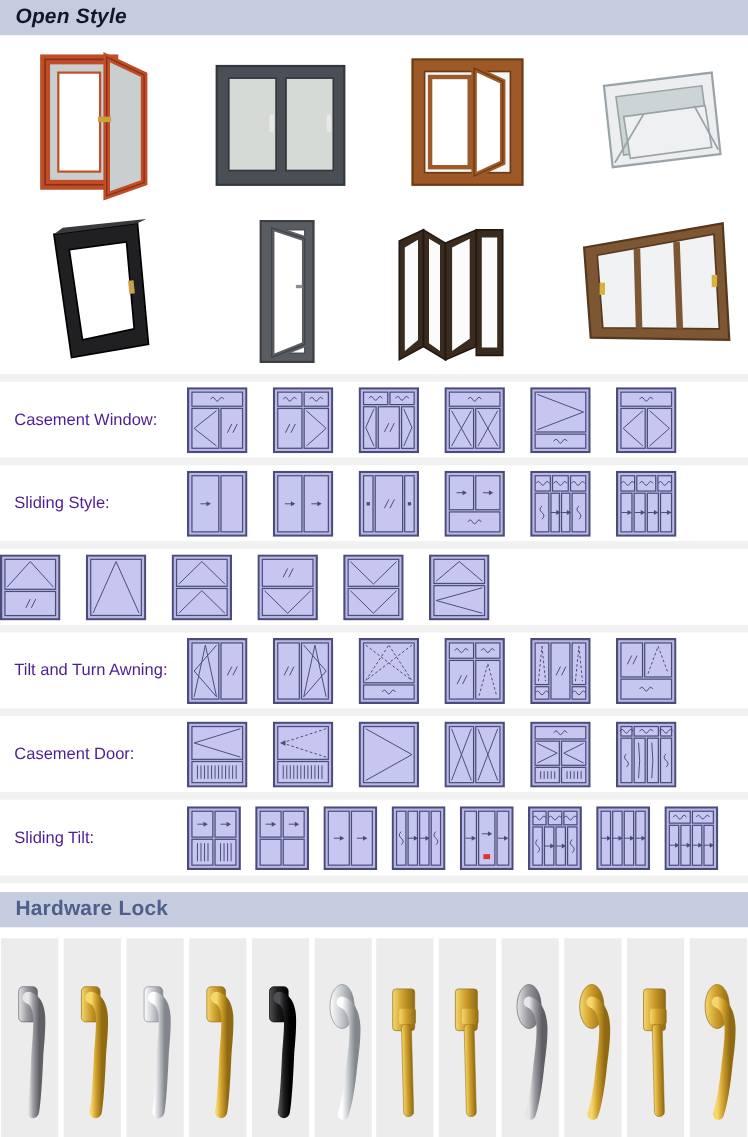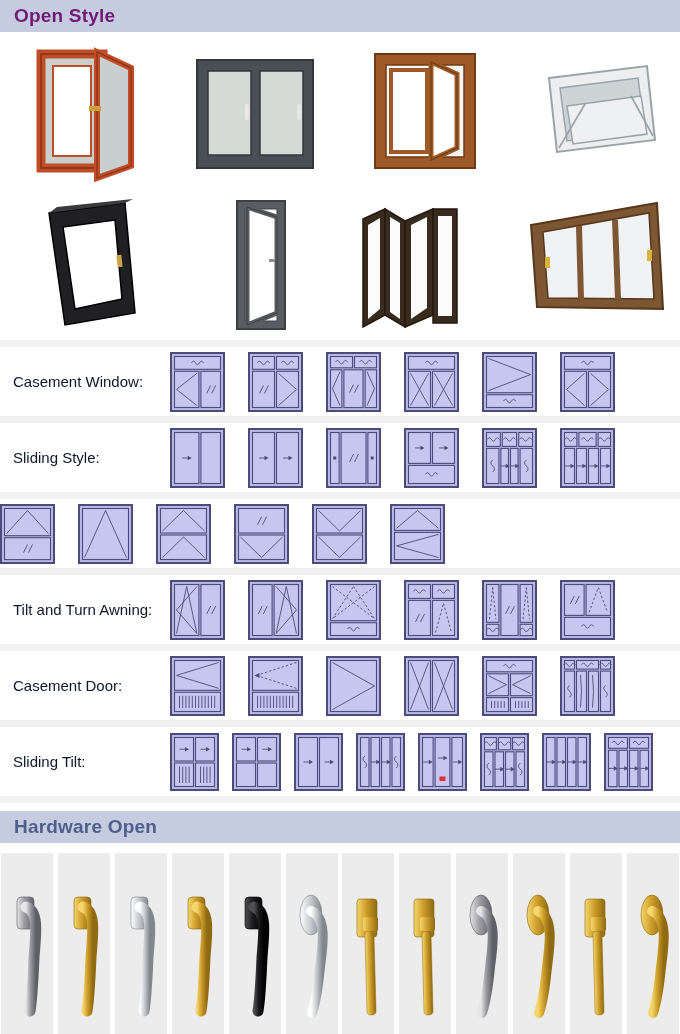--- a/index.html
+++ b/index.html
@@ -20,42 +20,42 @@
     width:170px;height:151px;display:flex;align-items:center;justify-content:center;
   }
   .diagram-table{}
   .diagram-row{
     display:flex;align-items:center;height:69px;
     border-top:7px solid #f1f1f1;box-sizing:content-box;
   }
   .diagram-table .diagram-row:last-child{border-bottom:7px solid #f1f1f1;}
   .diagram-label{
     flex:0 0 170px;padding-left:13px;box-sizing:border-box;
-    font-size:15px;color:#0f172a;
+    font-size:15px;color:#4c1d95;
   }
   .diagram-strip{display:flex;align-items:center;}
   .diagram-strip.normal{gap:23px;}
   .diagram-strip.compact{gap:13px;}
   .spacer8{height:8px;}
   .spacer10{height:10px;}
   .handles-row{
     display:flex;justify-content:space-between;padding:0 1px;
   }
   .handle-panel{
     width:52px;height:186px;background:#ececec;
     display:flex;align-items:flex-start;justify-content:center;
   }
   svg{display:block;}
 </style>
 </head>
 <body>
 
 <div class="page">
 
-  <div class="section-header" id="hdr1" style="background: rgb(197, 204, 223); color: #701a75;">
+  <div class="section-header" id="hdr1" style="background: rgb(197, 204, 223); color: #0f172a; font-style: italic;">
     <span>Open Style</span>
   </div>
 
   <div class="photo-grid" id="photoGrid">
       <div class="photo-cell">
         <svg width="160" height="140" viewBox="0 0 160 140">
     <rect x="36" y="10" width="62" height="114" fill="#c9cecf" stroke="#bf4e28" stroke-width="9"></rect>
     <rect x="36" y="10" width="62" height="114" fill="none" stroke="#8a3014" stroke-width="1.5"></rect>
     <rect x="48" y="22" width="38" height="90" fill="#ffffff" stroke="#bf4e28" stroke-width="2"></rect>
     <polygon points="92,8 126,24 126,122 92,134" fill="#c9cecf" stroke="#bf4e28" stroke-width="6"></polygon>
@@ -714,21 +714,21 @@
               <path d="M45.25,35.375 L41.25,33.075 L41.25,37.675 Z" fill="#4c4c7a"></path>
             </svg>
           </div>
         </div>
       </div>
     </div>
 
   <div class="spacer8"></div>
 
   <div class="section-header" id="hdr2" style="background: rgb(197, 204, 223); color: rgb(79, 95, 139);">
-    <span>Hardware Open</span>
+    <span>Hardware Lock</span>
   </div>
 
   <div class="spacer10"></div>
 
   <div class="handles-row" id="handlesRow">
       <div class="handle-panel" style="background: rgb(236, 236, 236);">
         <svg width="44" height="176" viewBox="0 0 44 176">
           <defs>
             <linearGradient id="hg0" x1="0" y1="0" x2="1" y2="0">
     <stop offset="0" stop-color="#e6e6e8"></stop>

